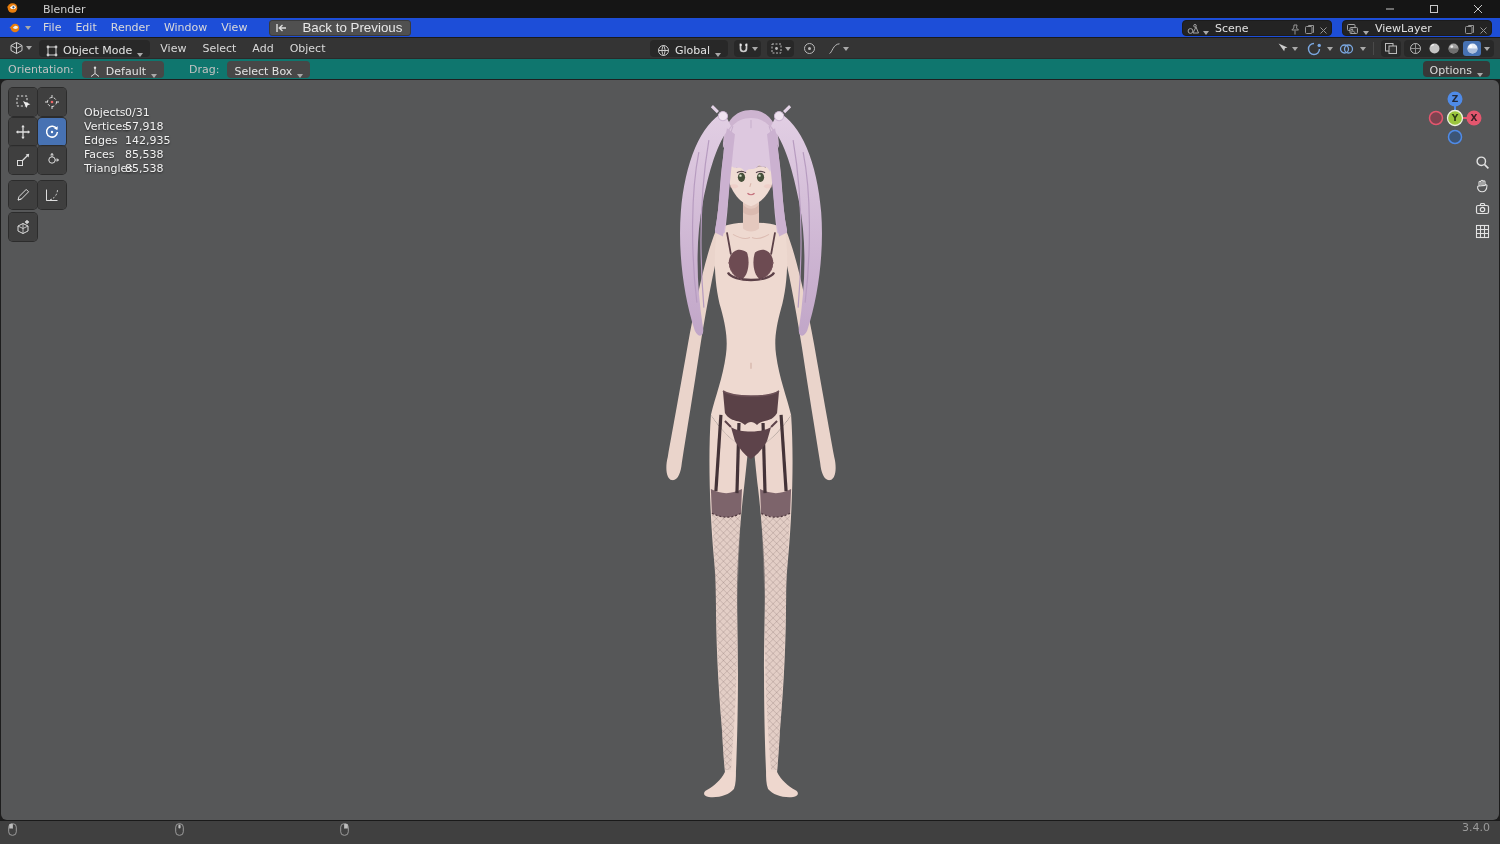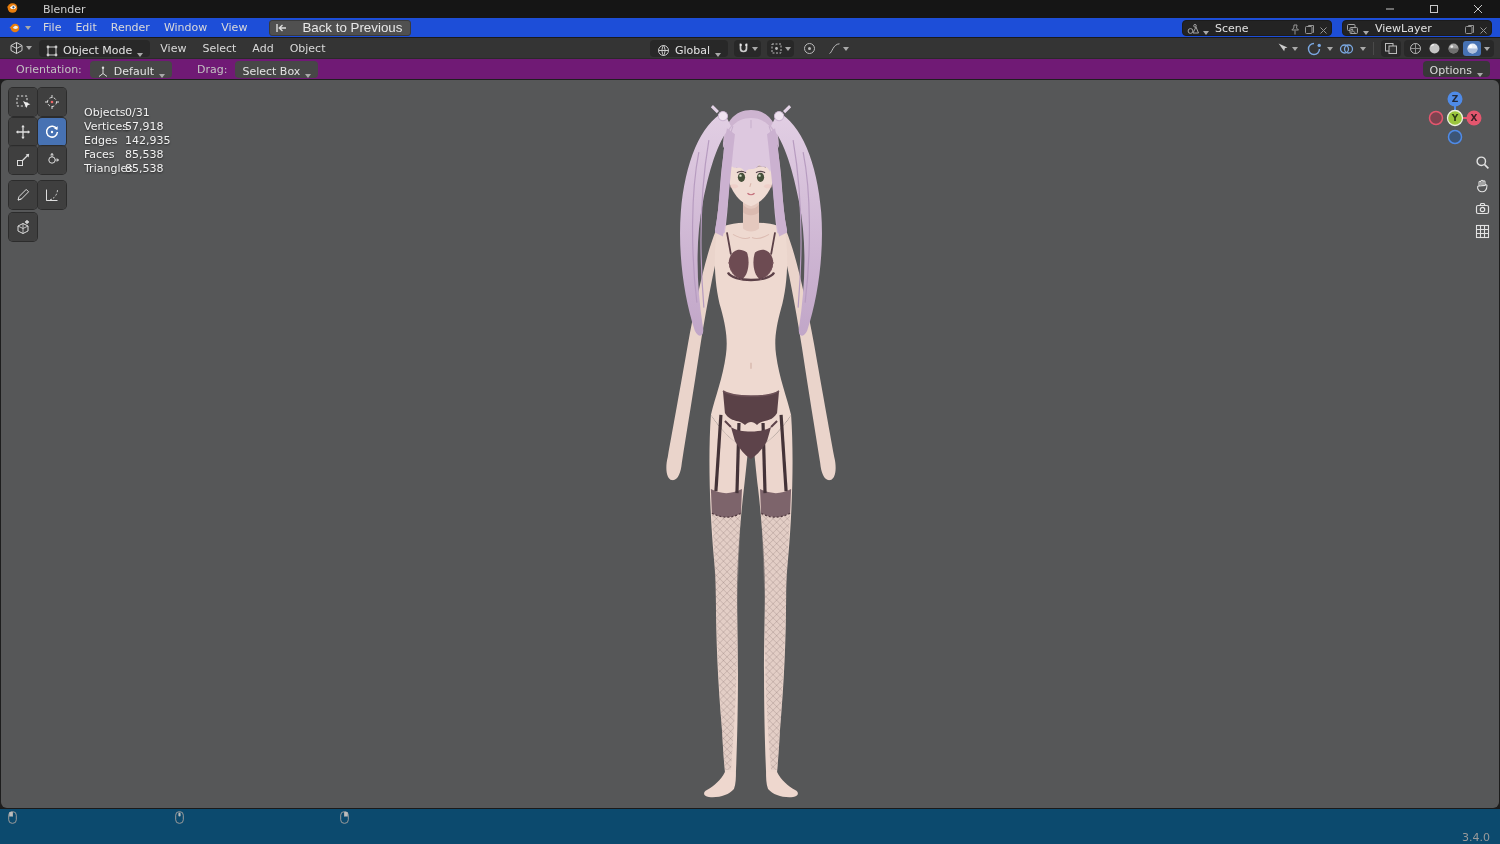--- a/index.html
+++ b/index.html
@@ -30,21 +30,21 @@
   .center-cluster{position:absolute;left:650px;top:2px;display:flex;align-items:center;gap:6px}
   .right-cluster{position:absolute;right:6px;top:2px;display:flex;align-items:center;gap:3px}
   .ibtn{display:inline-flex;align-items:center;gap:2px;height:17px;padding:0 3px;border-radius:4px}
   .ibtn.grp{background:#282828}
   .shading-group{display:flex;align-items:center;background:#282828;border-radius:4px;height:17px;padding:0 2px;gap:1px}
   .shade-cell{width:18px;height:15px;display:flex;align-items:center;justify-content:center;border-radius:3px}
   .shade-cell.active{background:#4772b3}
   .vsep{width:1px;height:13px;background:#4a4a4a;margin:0 4px}
 
   
-  .toolopts{height:21px;background:#701a75;display:flex;align-items:center;padding:0 16px;gap:8px;flex:0 0 auto;border-bottom:1px solid #1f1f1f;position:relative}
+  .toolopts{height:21px;background:#0f766e;display:flex;align-items:center;padding:0 8px;gap:8px;flex:0 0 auto;border-bottom:1px solid #1f1f1f;position:relative}
   .lbl{color:#c2c2c2}
   .options-dd{position:absolute;right:10px;display:flex;align-items:flex-end;gap:5px;background:#383838;border-radius:4px;height:16px;padding:0 7px;color:#dcdcdc}
 
   
   .viewport{position:relative;flex:1 1 auto;background:#565758;border-radius:6px;margin:0 1px;overflow:hidden}
   .model-wrap{position:absolute;left:618px;top:2px;width:264px;height:726px}
 
   
   .toolshelf{position:absolute;left:8px;top:8px;display:flex;flex-direction:column}
   .trow{display:flex;gap:1px}
@@ -57,21 +57,21 @@
   .stats .srow{display:flex;height:14px;line-height:14px}
   .stats .sl{width:41px}
   .stats .sv{}
 
   
   .gizmo{position:absolute;right:12px;top:6px;width:64px;height:64px}
   .navcol{position:absolute;right:7px;top:72px;display:flex;flex-direction:column;gap:3px}
   .navbtn{width:20px;height:20px;display:flex;align-items:center;justify-content:center;border-radius:50%;}
 
   
-  .statusbar{height:36px;background:#0c4a6e;border-top:1px solid #1a1a1a;flex:0 0 auto;position:relative;display:flex;align-items:flex-end}
+  .statusbar{height:24px;background:#404040;border-top:1px solid #1a1a1a;flex:0 0 auto;position:relative;display:flex;align-items:flex-start}
   .mouse-hint{position:absolute;top:2px}
   .version{margin-left:auto;padding-right:10px;color:#9a9a9a}
 </style>
 </head>
 <body>
 
 <div id="app">
 
   <div class="titlebar">
     <span>

